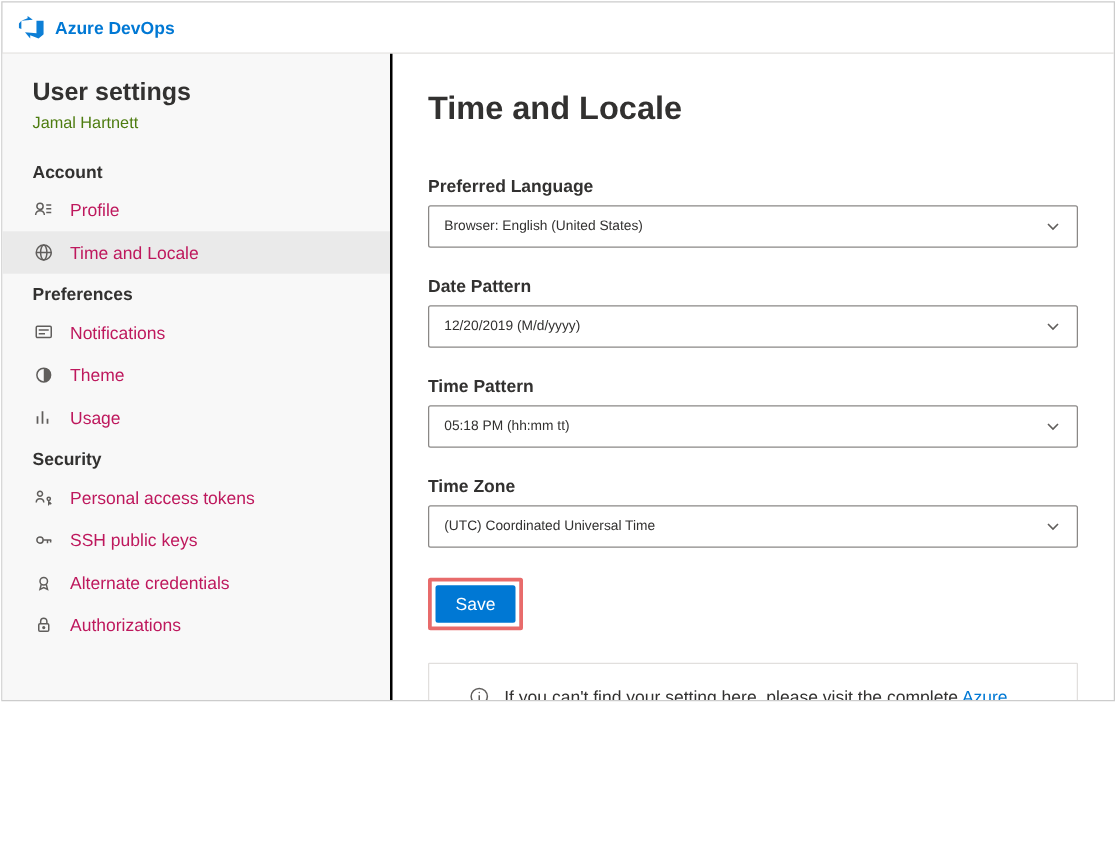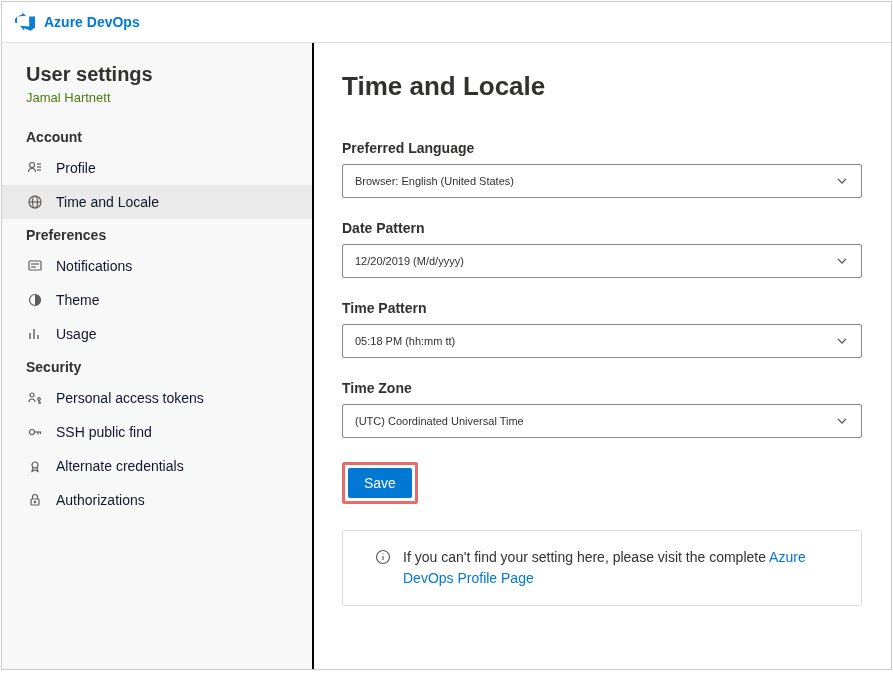--- a/index.html
+++ b/index.html
@@ -7,21 +7,21 @@
     font-family: "Segoe UI", -apple-system, BlinkMacSystemFont, sans-serif;
     font-size: 14px;
     color: #323130;
     background: #fff;
     width: 893px;
     height: 682px;
     overflow: hidden;
   }
   .frame {
     width: 891px;
-    height: 669px;
+    height: 560px;
     border: 1px solid #ccc;
     margin: 1px;
     display: flex;
     flex-direction: column;
     background: #fff;
     justify-content: center;
   }
   .topbar {
     height: 41px;
     border-bottom: 1px solid #e1dfdd;
@@ -64,21 +64,21 @@
     font-weight: 600;
     font-size: 14px;
     padding: 8px 24px 6px 24px;
   }
   .nav-item {
     display: flex;
     align-items: center;
     height: 34px;
     padding: 0 24px;
     cursor: pointer;
-    color: #0f172a;
+    color: #be185d;
   }
   .nav-item.active { background: #eaeaea; }
   .nav-item .icon {
     width: 18px; height:18px;
     margin-right: 12px;
     display:flex; align-items:center; justify-content:center;
     color: #605e5c;
     flex-shrink:0;
   }
   .nav-item .label { font-size: 14px; }
@@ -248,21 +248,21 @@
 
       <div class="nav-item">
         <span class="icon">
           <svg viewBox="0 0 16 16" width="16" height="16" fill="none" stroke="currentColor" stroke-width="1.2">
               <circle cx="5" cy="8" r="2.5"></circle>
               <line x1="7.5" y1="8" x2="14" y2="8"></line>
               <line x1="11" y1="8" x2="11" y2="10.5"></line>
               <line x1="13.5" y1="8" x2="13.5" y2="10"></line>
             </svg>
         </span>
-        <span class="label">SSH public find</span>
+        <span class="label">SSH public keys</span>
       </div>
 
       <div class="nav-item">
         <span class="icon">
           <svg viewBox="0 0 16 16" width="16" height="16" fill="none" stroke="currentColor" stroke-width="1.2">
               <circle cx="8" cy="7" r="3"></circle>
               <path d="M6 9.5l-1 4 3-1.5 3 1.5-1-4"></path>
             </svg>
         </span>
         <span class="label">Alternate credentials</span>

